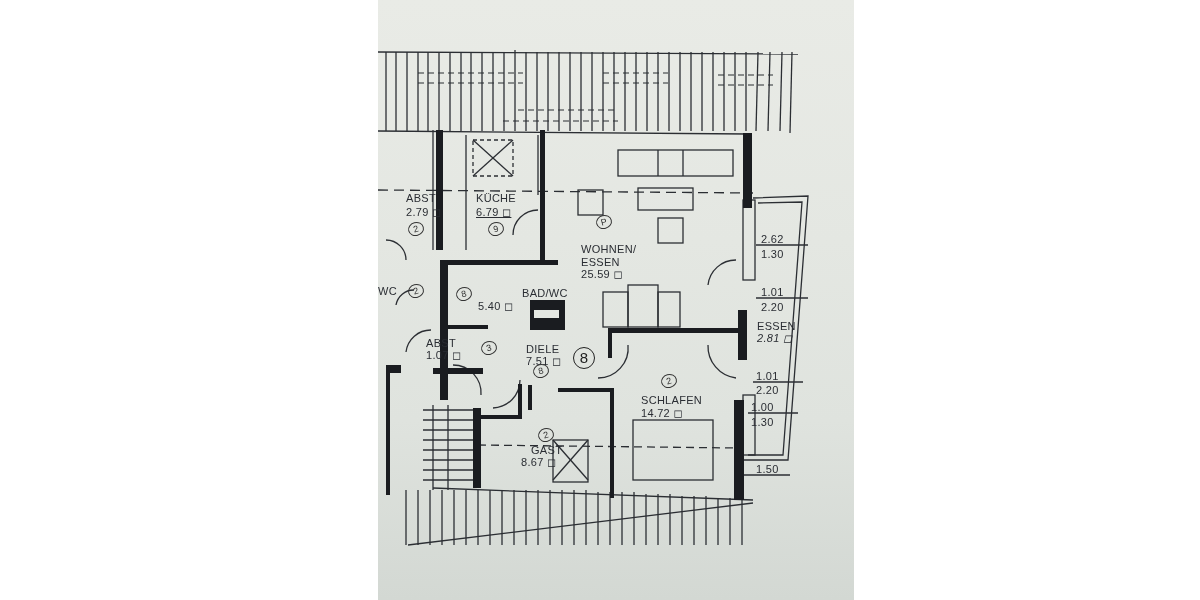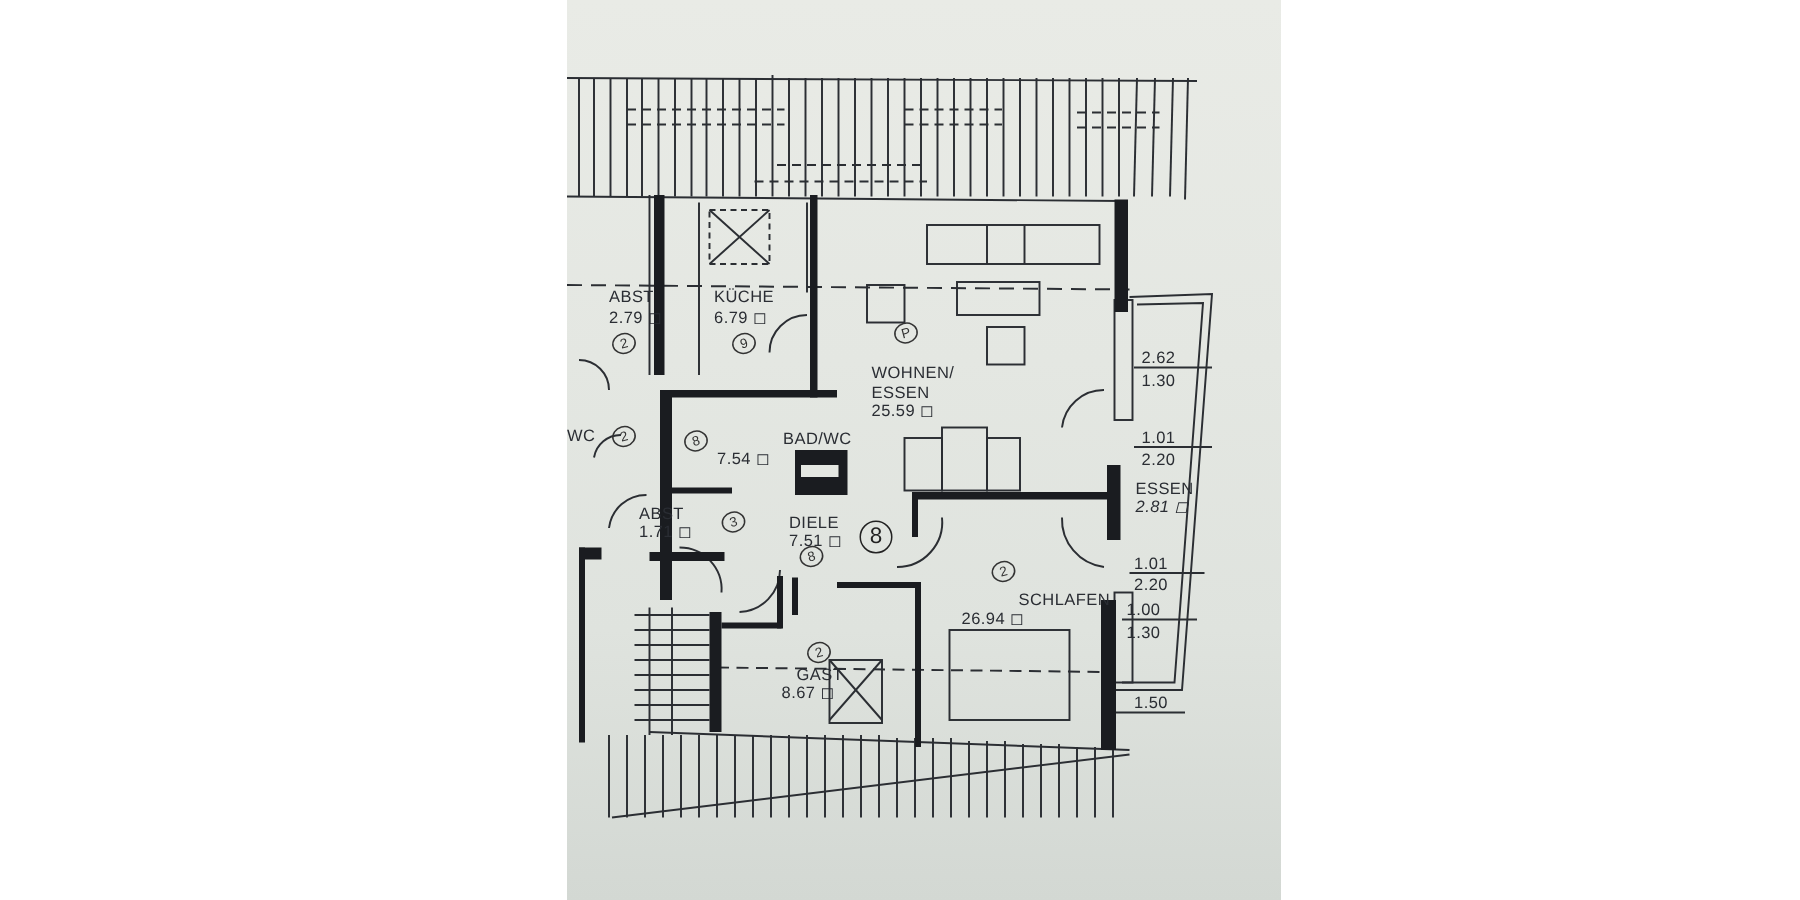--- a/index.html
+++ b/index.html
@@ -190,47 +190,47 @@
       <rect x="140" y="384" width="4" height="35"></rect>
     </g>
     <rect x="156" y="310" width="25" height="8" fill="#e4e7e2"></rect>
   </svg>
 
   <span class="lbl" style="left:28px;top:192px;">ABST</span>
   <span class="lbl" style="left:28px;top:206px;">2.79 ◻</span>
   <span class="room-no" style="left:30px;top:222px;">2</span>
 
   <span class="lbl" style="left:98px;top:192px;">KÜCHE</span>
-  <span class="lbl" style="left:98px;top:206px;">6.79 ◻</span>
+  <span class="lbl" style="left:98px;top:206px;text-decoration:underline;">6.79 ◻</span>
   <span class="room-no" style="left:110px;top:222px;">9</span>
 
   <span class="room-no" style="left:218px;top:215px;">P</span>
   <span class="lbl" style="left:203px;top:243px;">WOHNEN/</span>
   <span class="lbl" style="left:203px;top:256px;">ESSEN</span>
   <span class="lbl" style="left:203px;top:268px;">25.59 ◻</span>
 
   <span class="lbl" style="left:0px;top:285px;">WC</span>
   <span class="room-no" style="left:30px;top:284px;">2</span>
 
   <span class="room-no" style="left:78px;top:287px;">8</span>
   <span class="lbl" style="left:96px;top:287px;padding-left:48px;">BAD/WC</span>
-  <span class="lbl" style="left:100px;top:300px;">7.54 ◻</span>
+  <span class="lbl" style="left:100px;top:300px;">5.40 ◻</span>
 
   <span class="lbl" style="left:48px;top:337px;">ABST</span>
-  <span class="lbl" style="left:48px;top:349px;">1.71 ◻</span>
+  <span class="lbl" style="left:48px;top:349px;">1.07 ◻</span>
   <span class="room-no" style="left:103px;top:341px;">3</span>
 
   <span class="lbl" style="left:148px;top:343px;">DIELE</span>
   <span class="lbl" style="left:148px;top:355px;">7.51 ◻</span>
   <span class="room-no" style="left:155px;top:364px;">8</span>
   <span class="circ" style="left:195px;top:347px;">8</span>
 
   <span class="room-no" style="left:283px;top:374px;">2</span>
-  <span class="lbl" style="left:263px;top:394px;margin-left:38px;">SCHLAFEN</span>
-  <span class="lbl" style="left:263px;top:407px;">26.94 ◻</span>
+  <span class="lbl" style="left:263px;top:394px;">SCHLAFEN</span>
+  <span class="lbl" style="left:263px;top:407px;">14.72 ◻</span>
 
   <span class="room-no" style="left:160px;top:428px;">2</span>
   <span class="lbl" style="left:143px;top:444px;margin-left:10px;">GAST</span>
   <span class="lbl" style="left:143px;top:456px;">8.67 ◻</span>
 
   <span class="lbl" style="left:379px;top:320px;">ESSEN</span>
   <span class="lbl" style="left:379px;top:332px;font-style:italic;">2.81 ◻</span>
 
   <span class="lbl" style="left:383px;top:233px;">2.62</span>
   <span class="lbl" style="left:383px;top:248px;">1.30</span>

